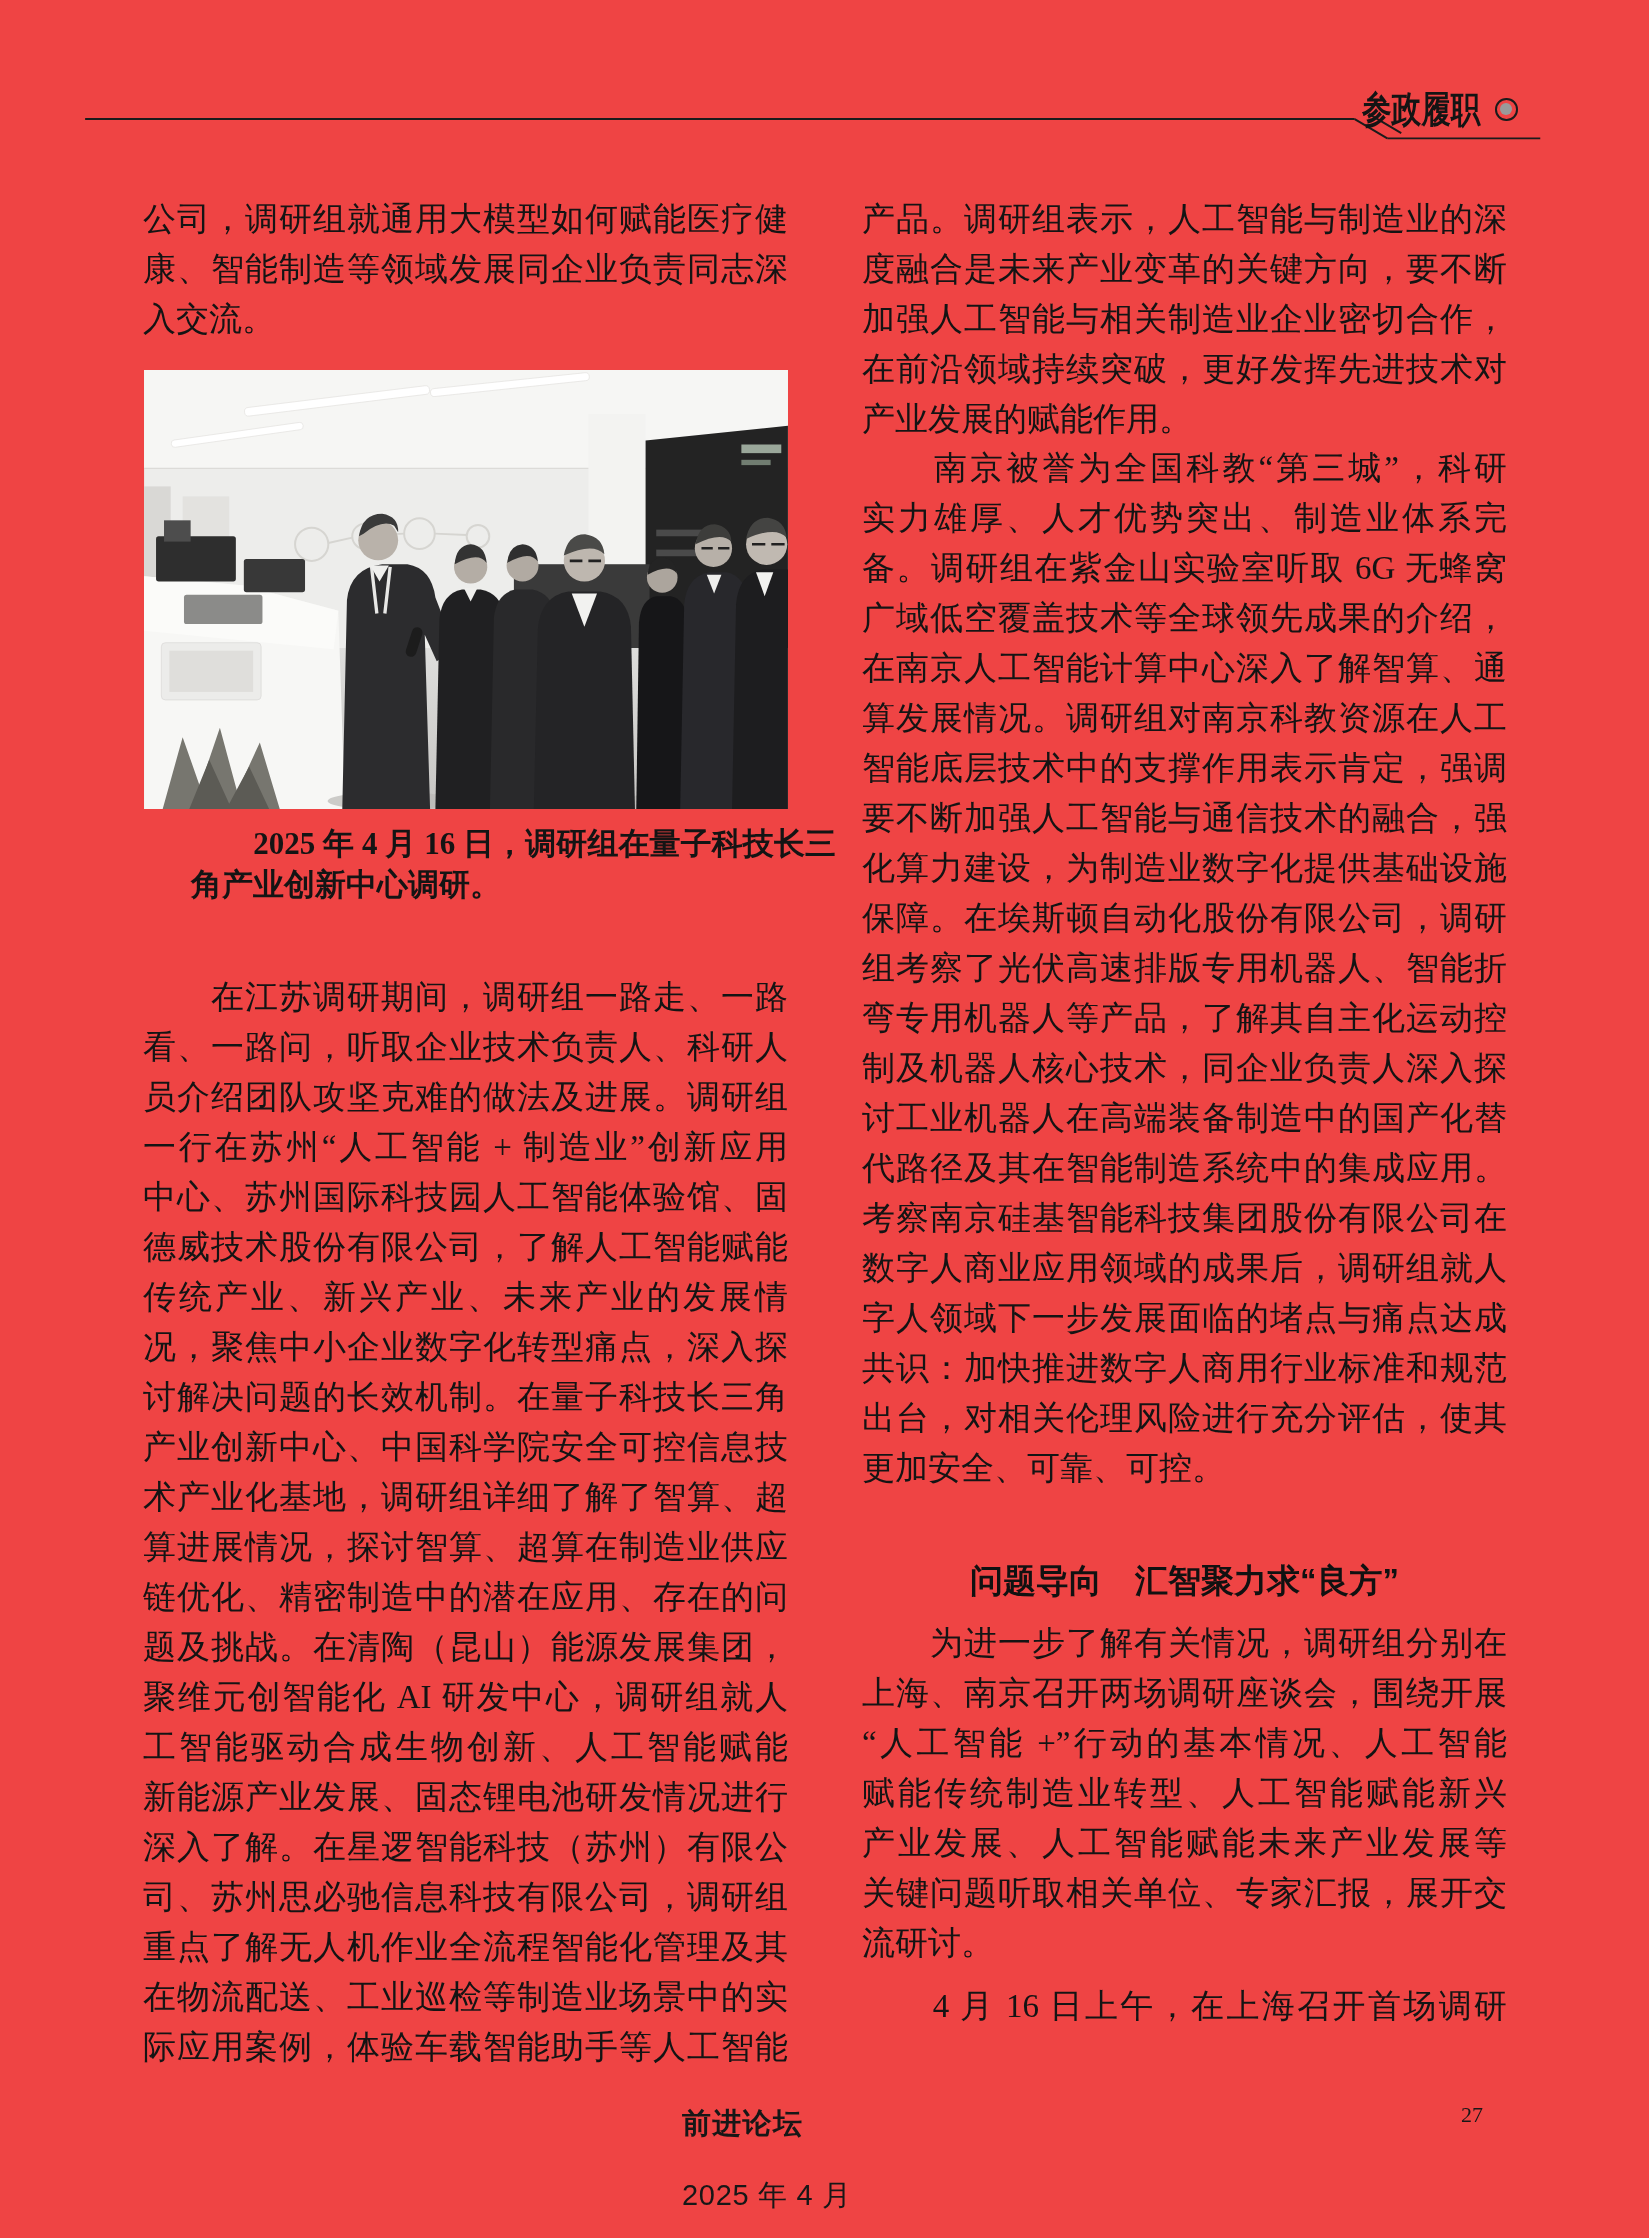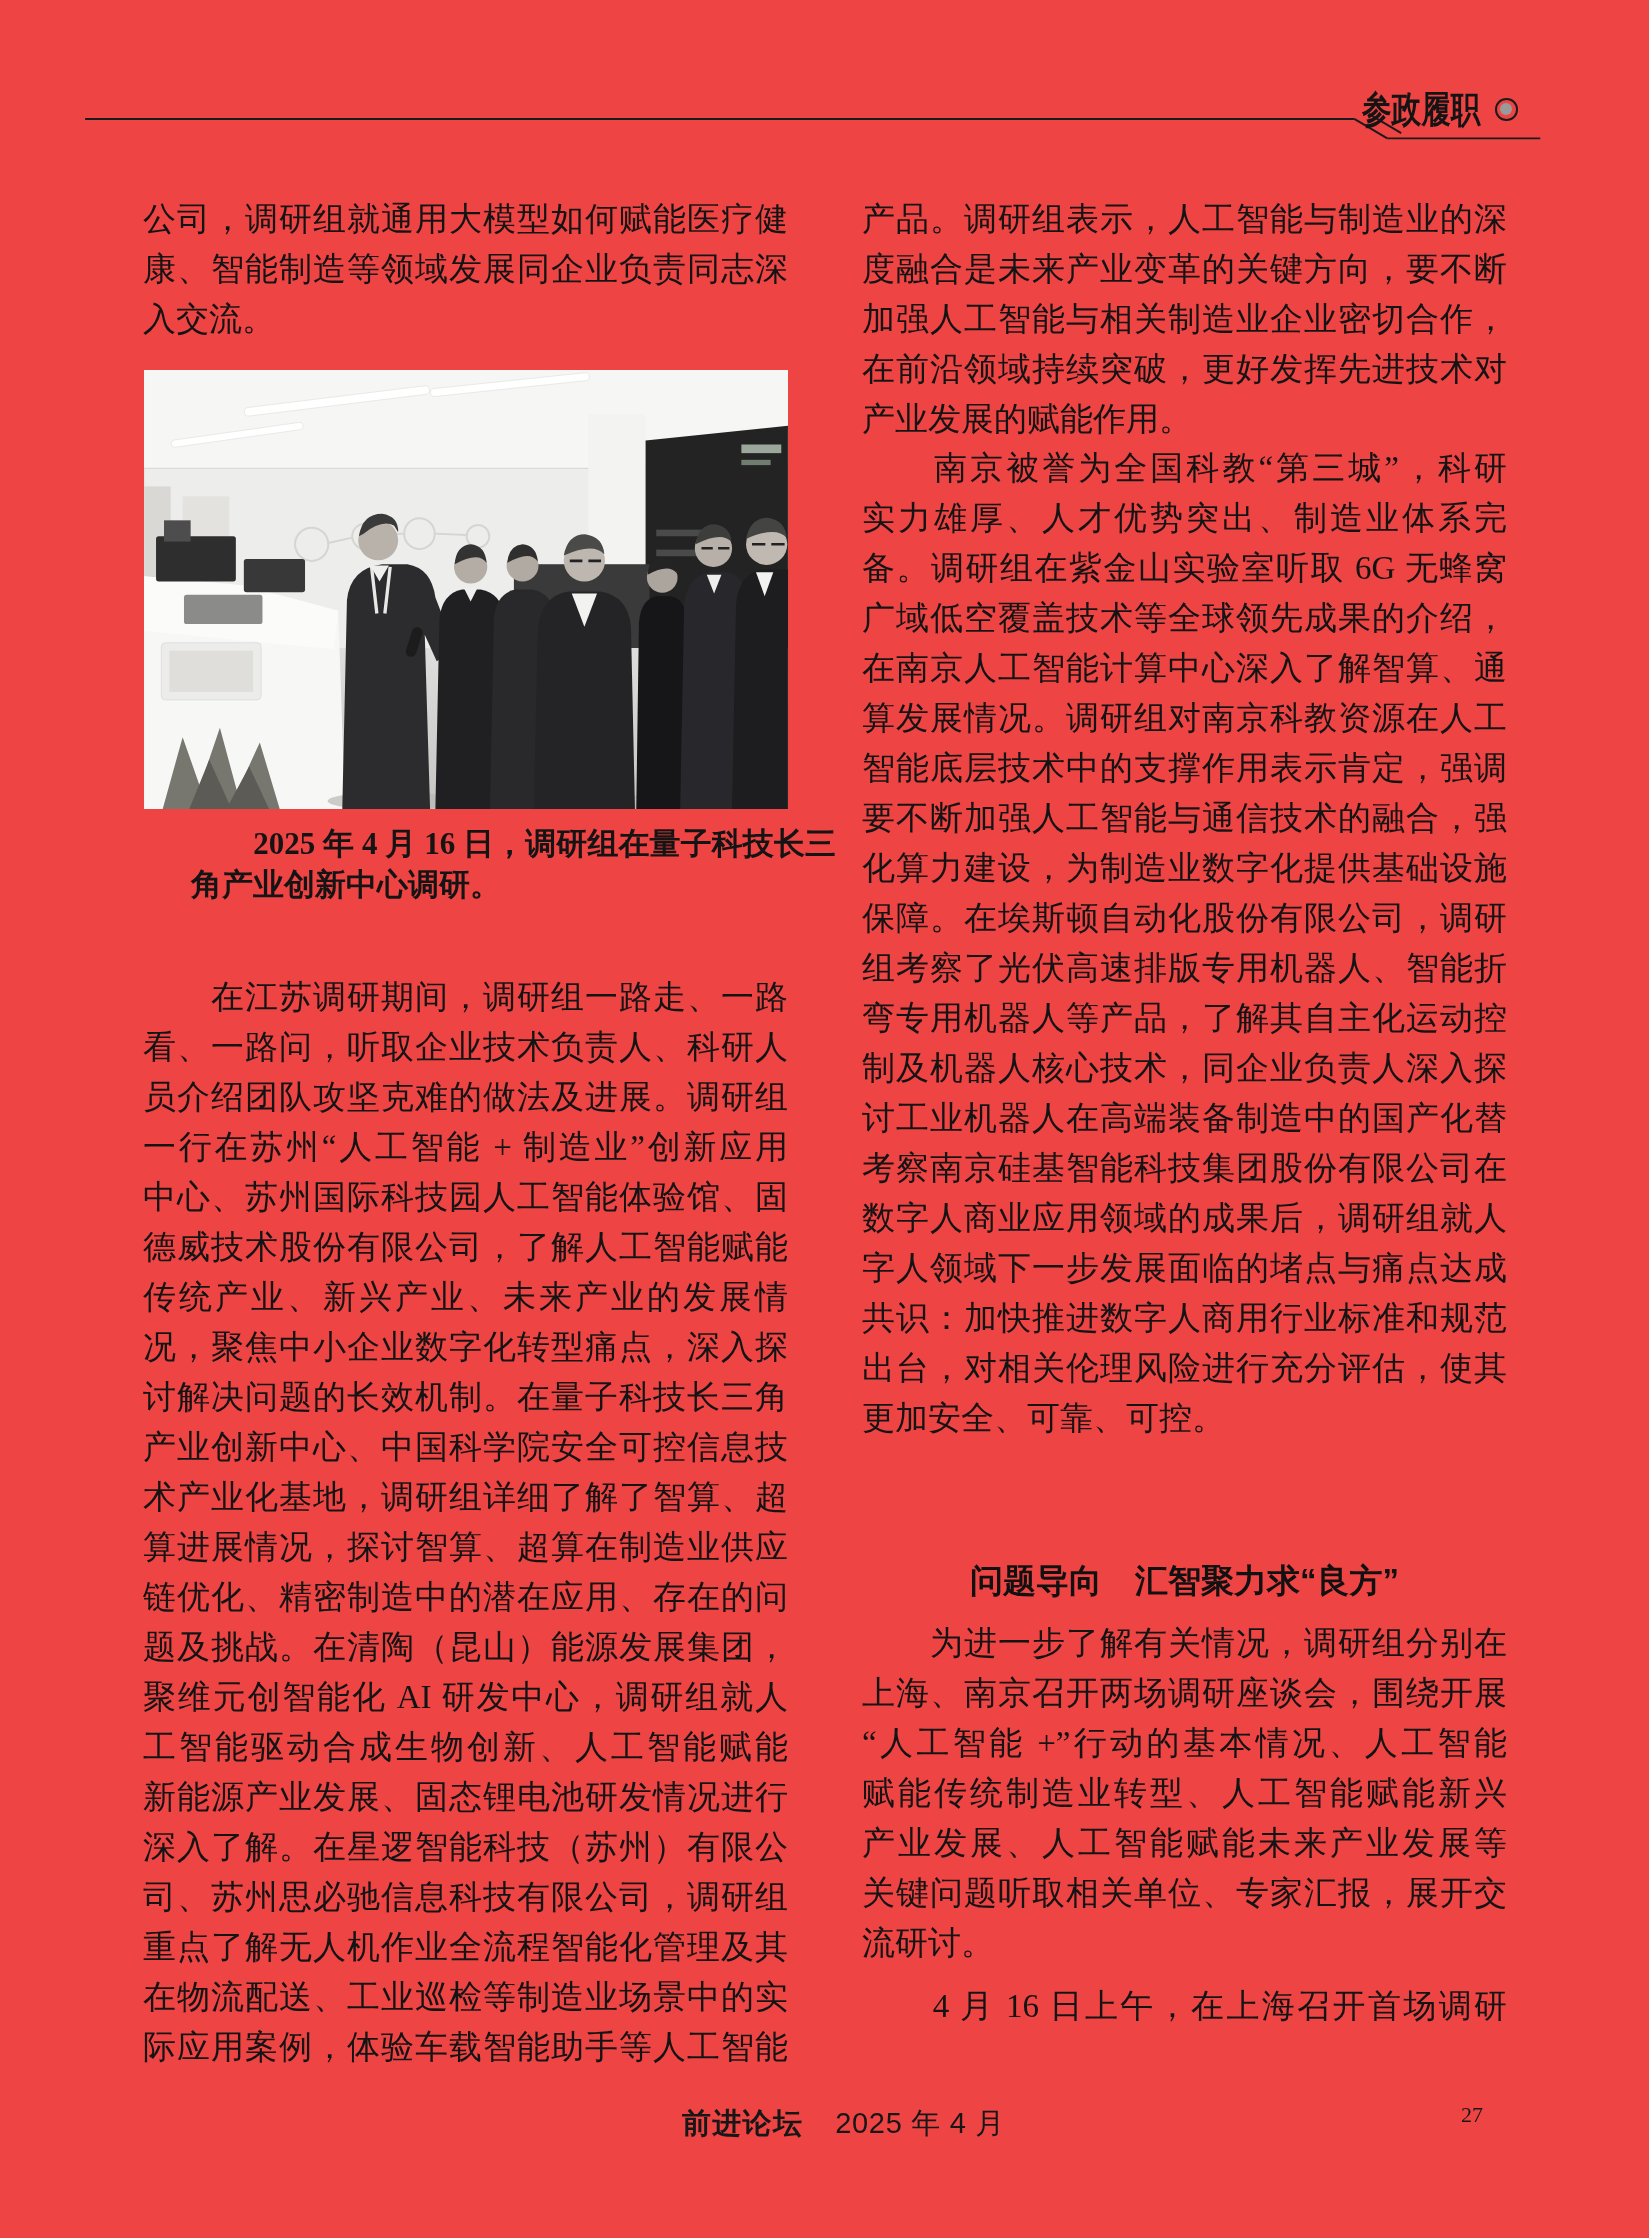--- a/index.html
+++ b/index.html
@@ -27,21 +27,21 @@
     position:absolute;left:862px;top:1549px;width:645px;text-align:center;
     font-family:"Liberation Sans","DejaVu Sans",sans-serif;font-weight:bold;
     font-size:33px;line-height:64px;color:#111;
   }
   
   .photo-wrap{position:absolute;left:144px;top:370px;width:644px;height:439px;overflow:hidden;}
   .photo-wrap svg{display:block;width:100%;height:100%;}
   
   .footer{
     position:absolute;left:682px;top:2104px;display:flex;gap:32px;align-items:baseline;
-    font-family:"Liberation Sans","DejaVu Sans",sans-serif;font-size:29px;color:#171717;
+    font-family:"Liberation Sans","DejaVu Sans",sans-serif;font-size:29px;color:#171717;flex-direction:column;
   }
   .footer .journal{font-weight:bold;letter-spacing:1.3px;}
   .footer .issue{letter-spacing:0.7px;}
   .page-number{
     position:absolute;left:1461px;top:2102px;font-size:22px;color:#171717;
     font-family:"Liberation Serif",serif;
   }
 </style>
 </head>
 <body>
@@ -227,20 +227,21 @@
       <div class="line">在南京人工智能计算中心深入了解智算、通</div>
       <div class="line">算发展情况。调研组对南京科教资源在人工</div>
       <div class="line">智能底层技术中的支撑作用表示肯定，强调</div>
       <div class="line">要不断加强人工智能与通信技术的融合，强</div>
       <div class="line">化算力建设，为制造业数字化提供基础设施</div>
       <div class="line">保障。在埃斯顿自动化股份有限公司，调研</div>
       <div class="line">组考察了光伏高速排版专用机器人、智能折</div>
       <div class="line">弯专用机器人等产品，了解其自主化运动控</div>
       <div class="line">制及机器人核心技术，同企业负责人深入探</div>
       <div class="line">讨工业机器人在高端装备制造中的国产化替</div>
+      <div class="line">代路径及其在智能制造系统中的集成应用。</div>
       <div class="line">考察南京硅基智能科技集团股份有限公司在</div>
       <div class="line">数字人商业应用领域的成果后，调研组就人</div>
       <div class="line">字人领域下一步发展面临的堵点与痛点达成</div>
       <div class="line">共识：加快推进数字人商用行业标准和规范</div>
       <div class="line">出台，对相关伦理风险进行充分评估，使其</div>
       <div class="line end">更加安全、可靠、可控。</div>
     </div>
 
   <div class="section-heading">问题导向　汇智聚力求“良方”</div>
 

